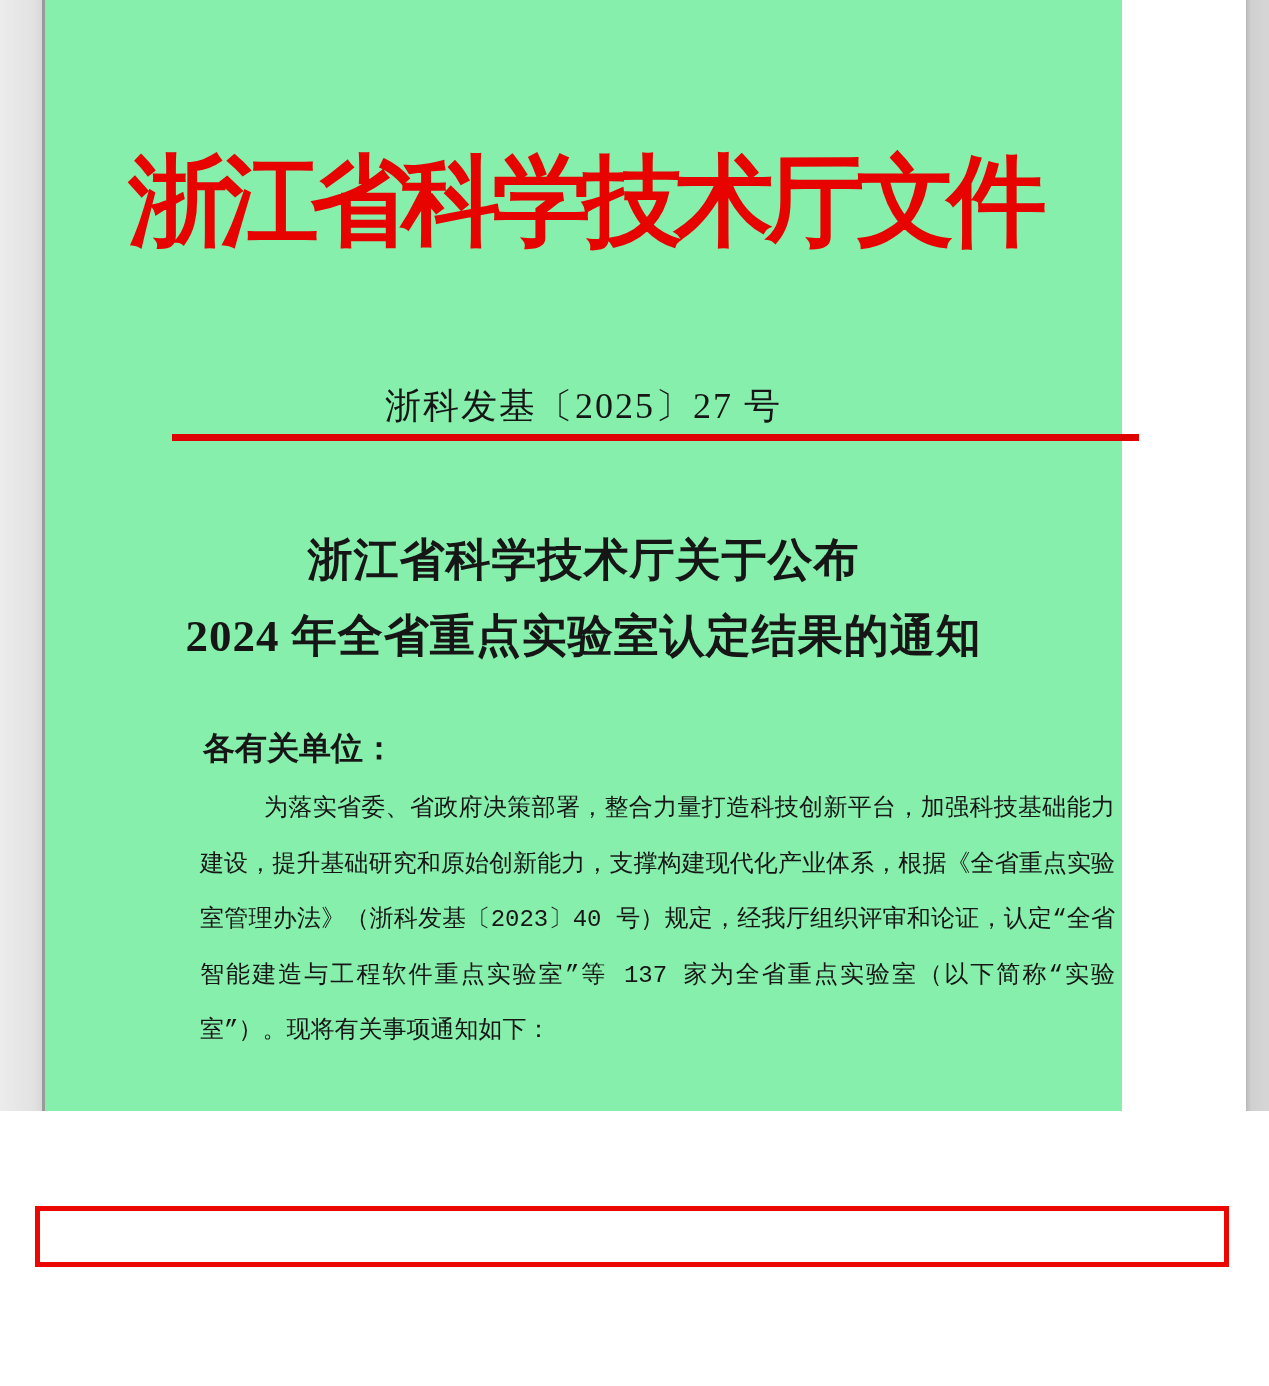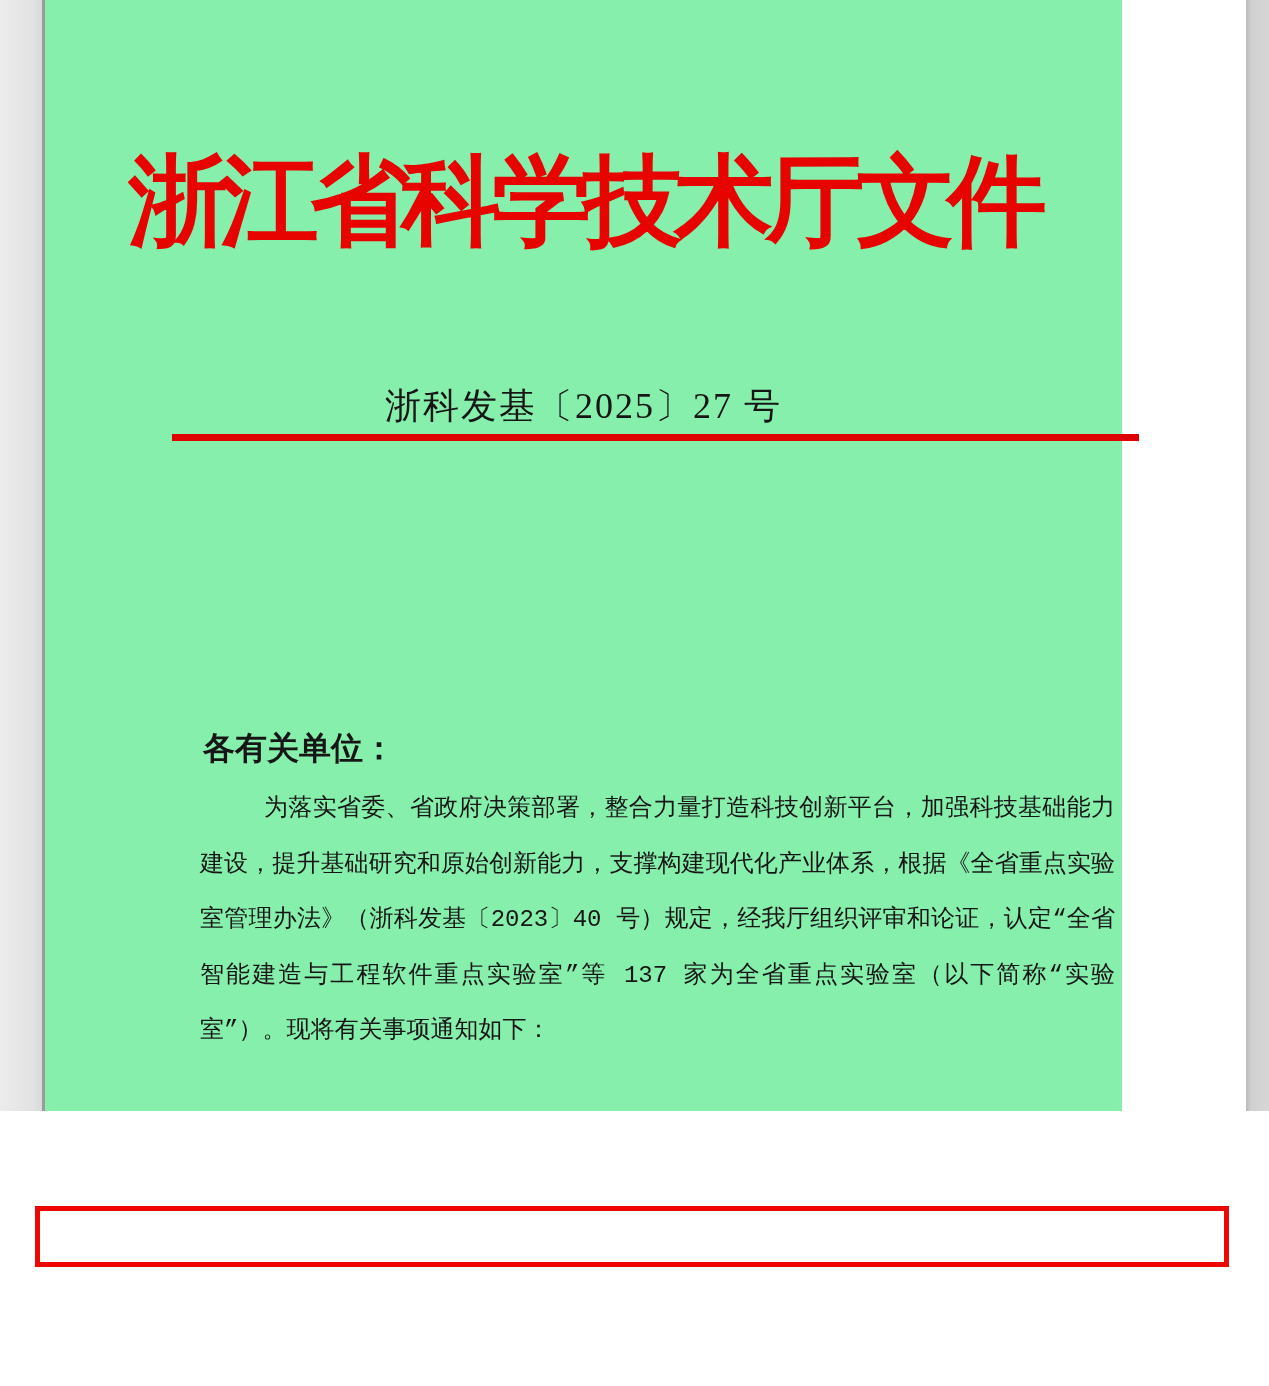--- a/index.html
+++ b/index.html
@@ -65,20 +65,24 @@
 </head>
 <body>
 
 <div class="margin-left"></div>
 <div class="margin-right"></div>
 
 <div class="page">
   <div class="header-title">浙江省科学技术厅文件</div>
   <div class="doc-number">浙科发基〔2025〕27 号</div>
   <div class="red-rule"></div>
+  <div class="notice-title">
+    <div>浙江省科学技术厅关于公布</div>
+    <div>2024 年全省重点实验室认定结果的通知</div>
+  </div>
   <div class="salutation">各有关单位：</div>
   <div class="body-text">为落实省委、省政府决策部署，整合力量打造科技创新平台，加强科技基础能力建设，提升基础研究和原始创新能力，支撑构建现代化产业体系，根据《全省重点实验室管理办法》（浙科发基〔2023〕40 号）规定，经我厅组织评审和论证，认定“全省智能建造与工程软件重点实验室”等 137 家为全省重点实验室（以下简称“实验室”）。现将有关事项通知如下：</div>
 </div>
 
 <div class="table-sheet">
   
   
 </div>
 
 <div class="highlight-box"></div>

